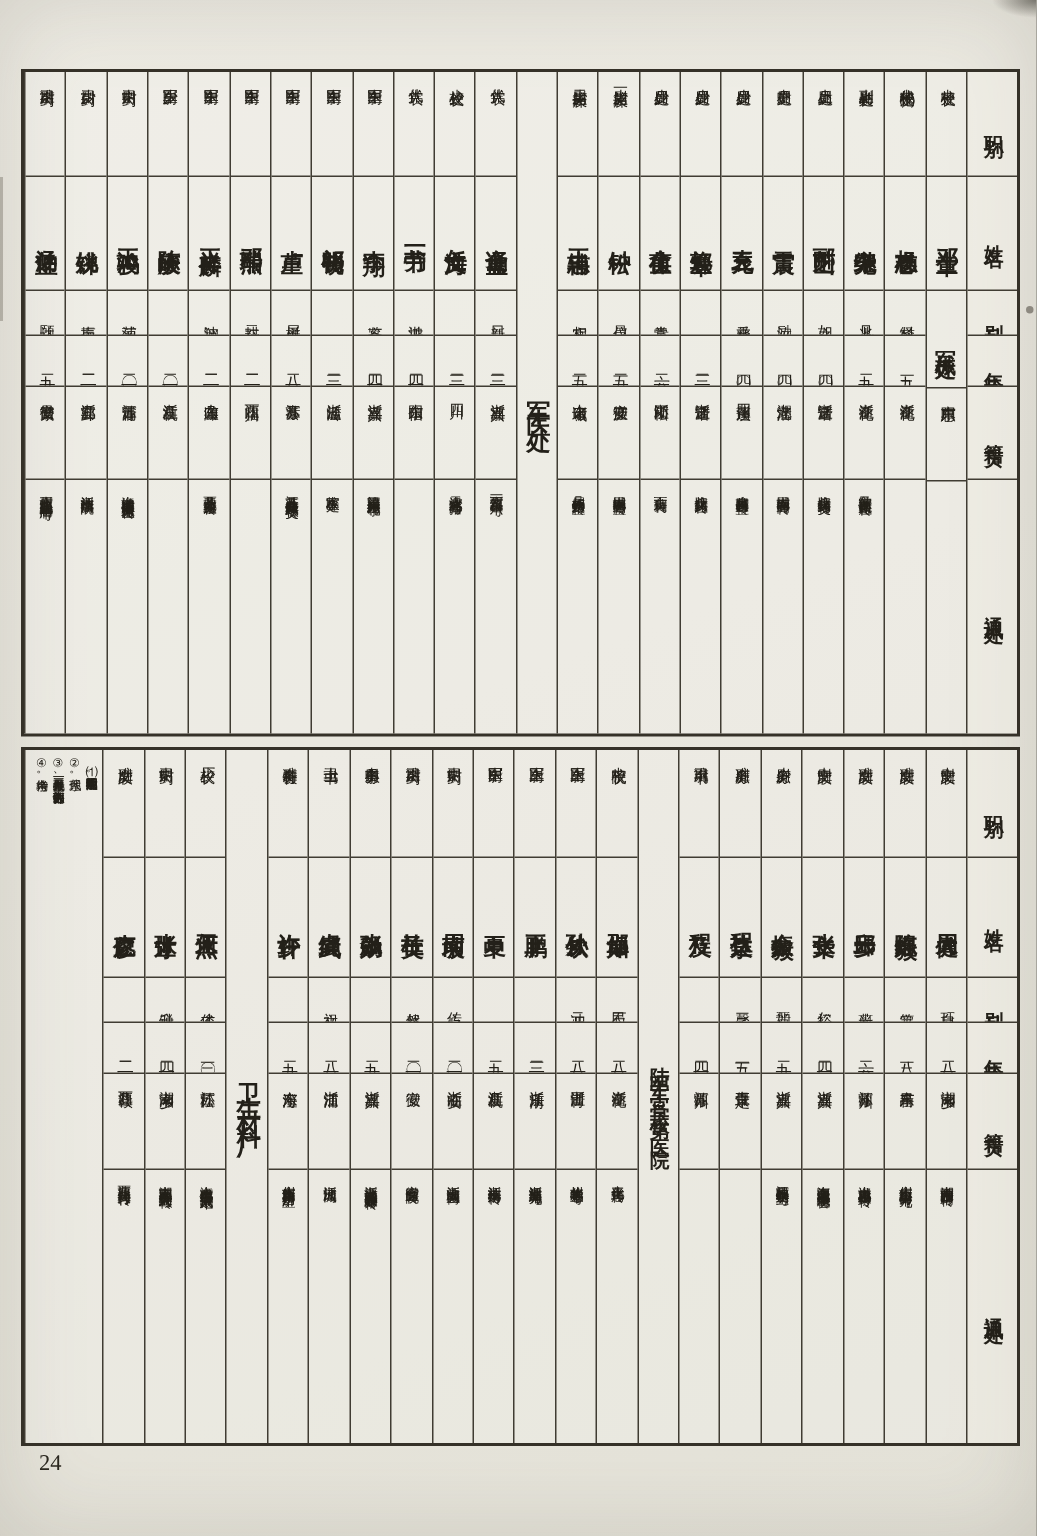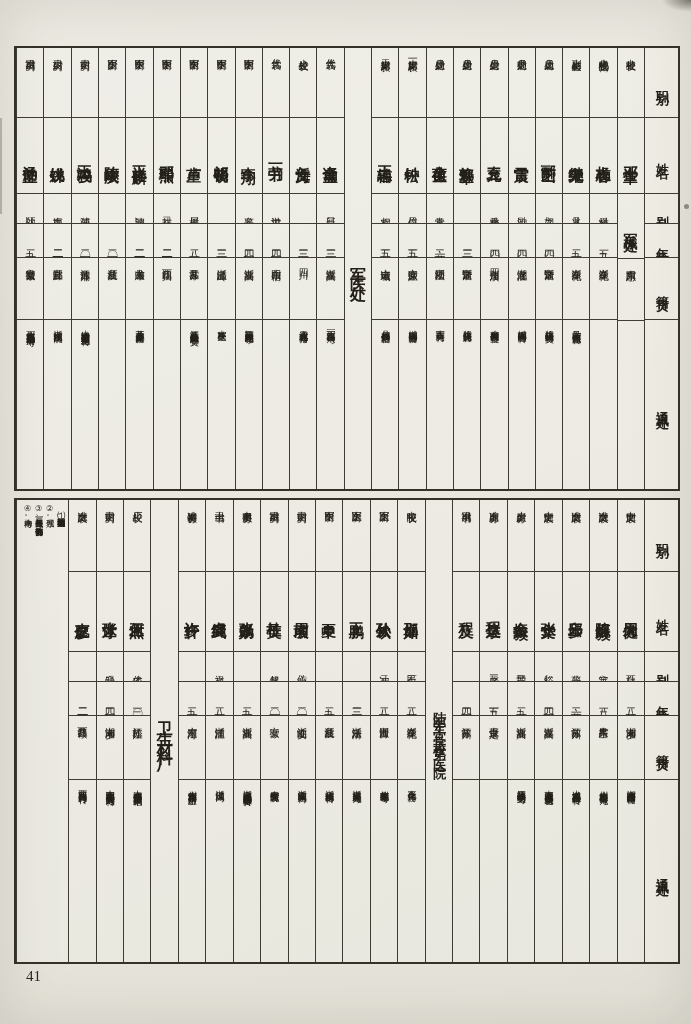--- a/index.html
+++ b/index.html
@@ -946,17 +946,17 @@
           <div class="vtext">江西赣州西门大祥号转</div>
         </div>
       </div>
       <div class="col notes-col">
         <div class="vtext note-lines">⑴本期同学录照片注明为军械处长。
 ②系代理。
 ③一九二五年一月三十日教授、训练二部合并为教育部。
 ④余均待考。</div>
       </div>
     </div>
-  <div class="page-number">41</div>
+  <div class="page-number">24</div>
   <div class="artifact a1"></div>
   <div class="artifact a2"></div>
   <div class="artifact a3"></div>
 </div>
 
 </body></html>

